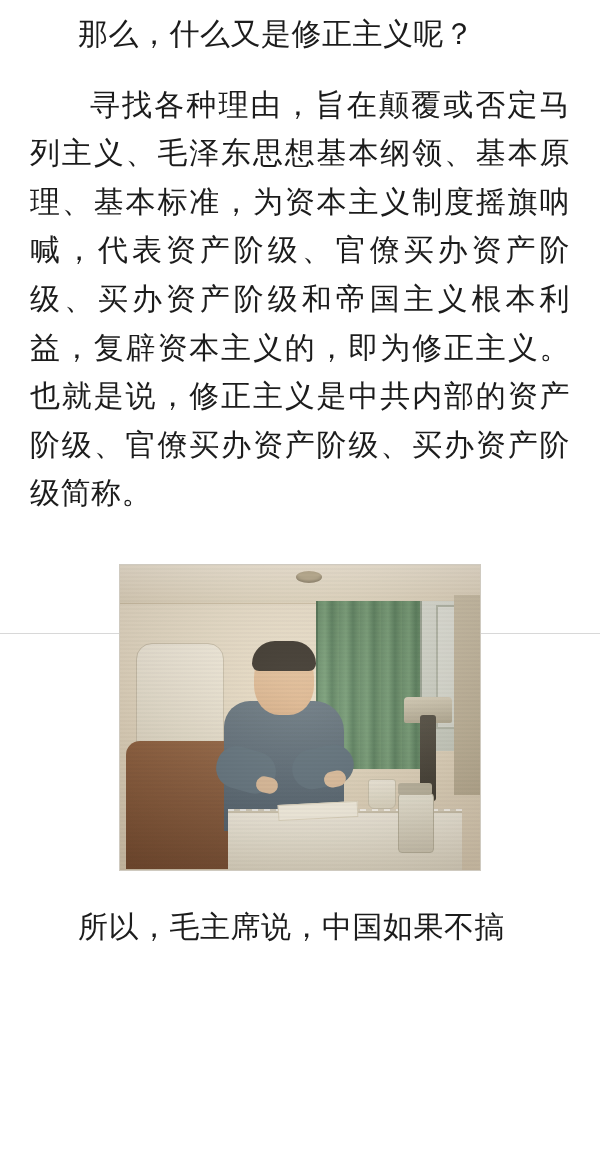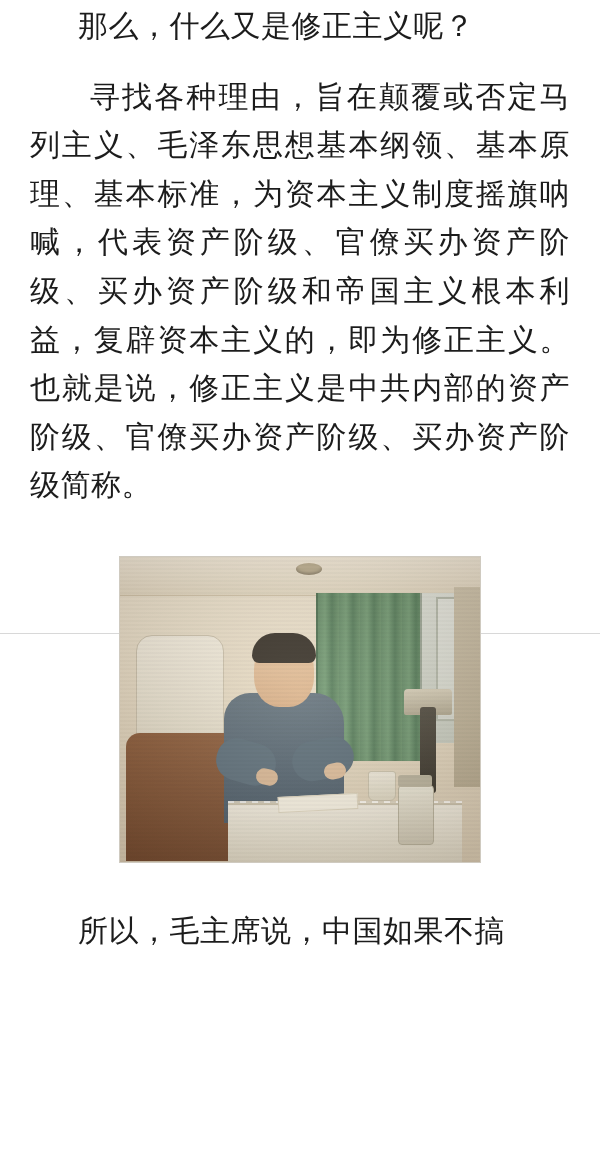--- a/index.html
+++ b/index.html
@@ -27,21 +27,21 @@
     letter-spacing: 0.5px;
     text-align: justify;
     text-justify: inter-ideograph;
     margin: 0;
     color: #1c1c1c;
   }
   .para.indent {
     text-indent: 2em;
   }
   .p-first {
-    padding-top: 2px;
+    padding-top: 10px;
     margin-bottom: 22px;
     text-indent: 2em;
   }
   .p-body {
     margin: 12px;
   }
   .divider {
     border: 0;
     border-top: 1px solid #d8d8d8;
     margin: 0;
@@ -244,21 +244,21 @@
     background:
       repeating-linear-gradient(0deg, rgba(0,0,0,.02) 0 2px, rgba(255,255,255,.02) 2px 4px);
     mix-blend-mode: multiply;
   }
   .ph-warm {
     position: absolute;
     inset: 0;
     background: radial-gradient(ellipse at 50% 45%, rgba(255,240,200,.16), rgba(90,70,40,.20) 95%);
   }
   .p-last {
-    margin-top: 44px;
+    margin-top: 32px;
     text-indent: 2em;
   }
 </style>
 </head>
 <body>
 
 <div class="page">
 
   <p class="para p-first">那么，什么又是修正主义呢？</p>
 

